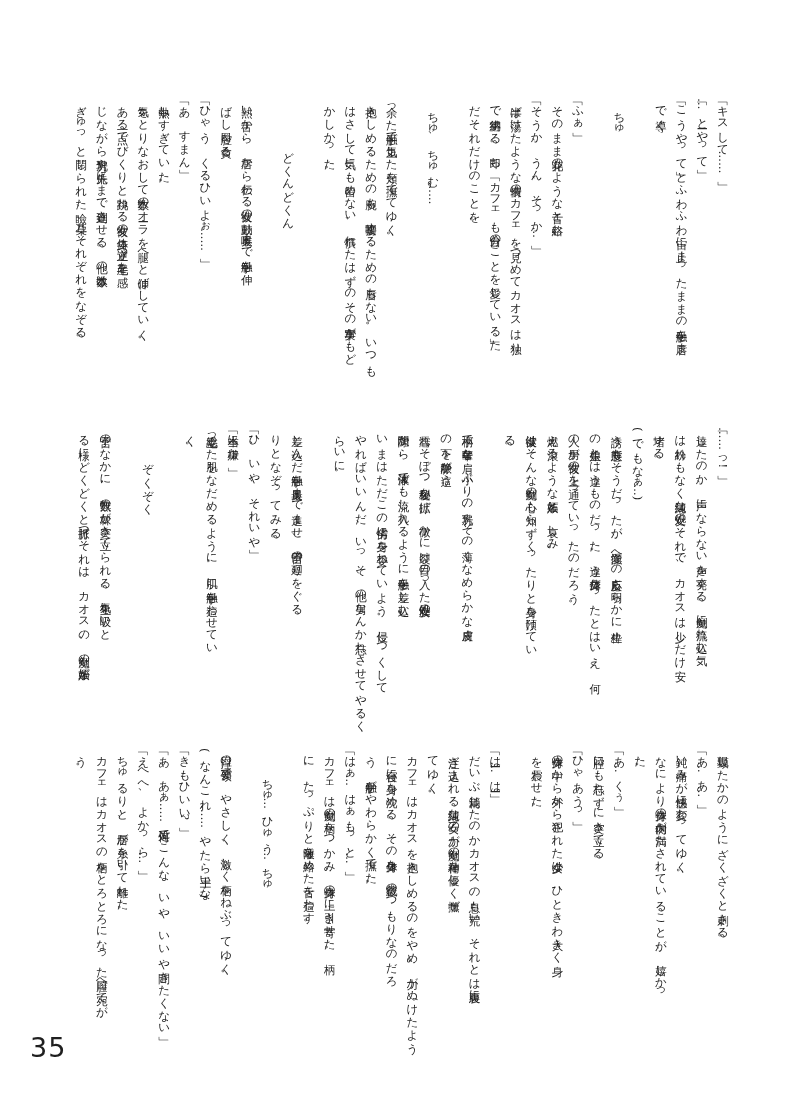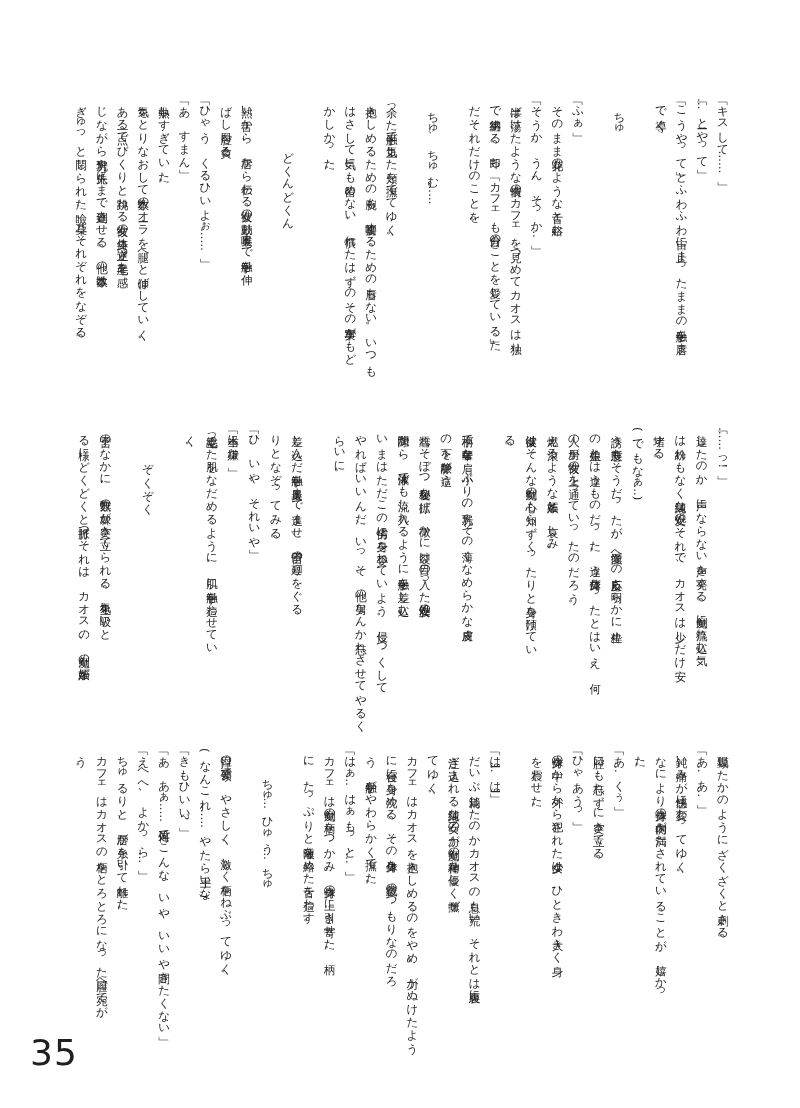--- a/index.html
+++ b/index.html
@@ -15,21 +15,21 @@
     color:#1f1f1f;font-size:11.5px;white-space:nowrap;
   }
   .band p{margin:0;padding:0;line-height:20.7px;letter-spacing:0px;}
   #band-1{top:98px;}
   #band-2{top:427px;}
   #band-2 p{line-height:21.3px;}
   #band-3{top:748px;}
   .page-number{
     position:absolute;left:30px;top:1032px;
     font-family:"DejaVu Sans","Liberation Sans",sans-serif;
-    font-size:36px;color:#1f1f1f;letter-spacing:1px;
+    font-size:27px;color:#1f1f1f;letter-spacing:1px;
   }
 </style>
 </head>
 <body>
 
 <div class="page">
   <div id="band-1" class="band">
       <p>「キスして……」</p>
       <p>「…とーやって」</p>
       <p>「こうやって」とふわふわ宙に止まったままの触手を唇ま</p>

